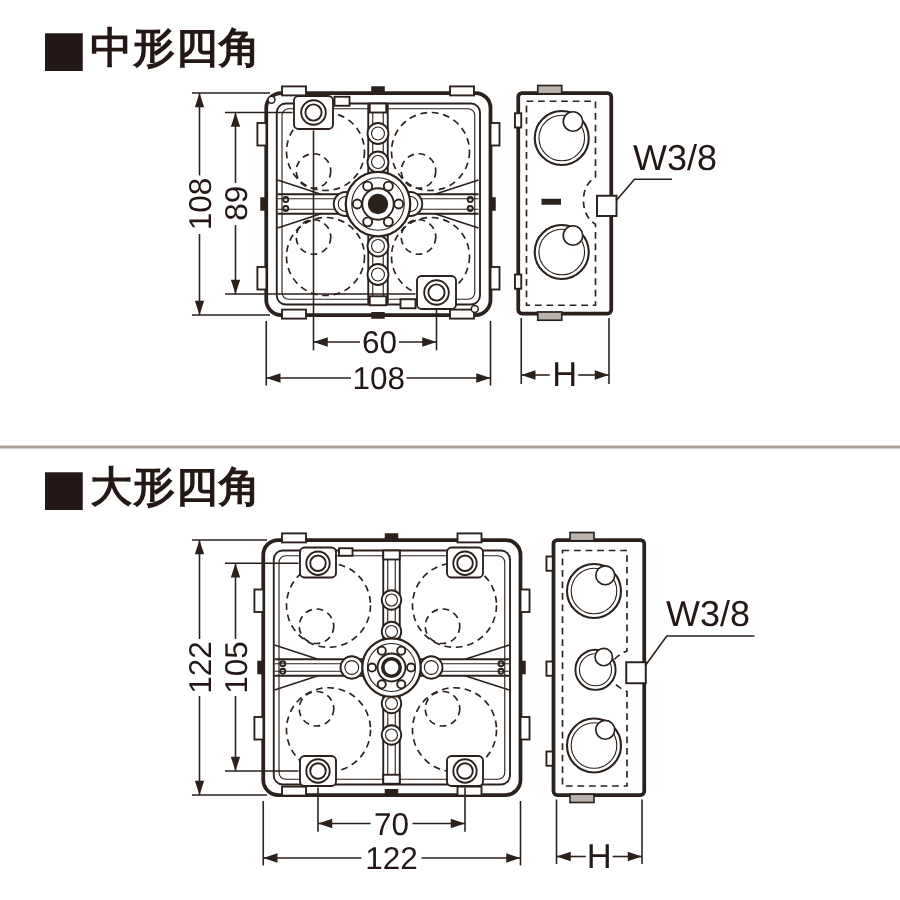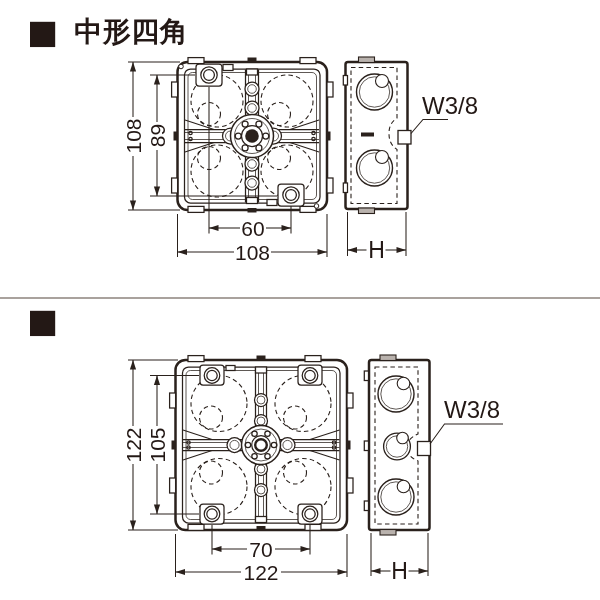--- a/index.html
+++ b/index.html
@@ -1,20 +1,20 @@
 <!DOCTYPE html>
 <html><head>
 <meta charset="utf-8">
 <style>
   html,body{margin:0;padding:0;background:#fff;}
   .page{position:relative;width:600px;height:600px;background:#ffffff;overflow:hidden;
         font-family:"Liberation Sans","DejaVu Sans",sans-serif;}
   .section-title{position:absolute;display:flex;align-items:center;color:#231815;font-weight:bold;}
   .bullet{font-size:33px;line-height:30px;margin-right:2px;font-family:"DejaVu Sans",sans-serif;}
-  .title-text{font-size:28px;letter-spacing:0.5px;margin-left:14px;}
+  .title-text{font-size:28px;letter-spacing:0.5px;}
   .divider{position:absolute;left:0;width:600px;height:2.2px;background:#a9a29d;}
   svg{position:absolute;top:0;left:0;}
   .o  {fill:none;stroke:#2a211c;stroke-width:2.5;stroke-linejoin:round;}
   .m  {fill:none;stroke:#2a211c;stroke-width:1.25;}
   .t  {fill:none;stroke:#2a211c;stroke-width:0.75;}
   .wf {fill:#ffffff;stroke:#2a211c;stroke-width:1.25;}
   .gf {fill:#b9b2ad;stroke:#2a211c;stroke-width:1.1;}
   .bk {fill:#2a211c;stroke:none;}
   .d  {fill:none;stroke:#2a211c;stroke-width:1.1;stroke-dasharray:4.5 3.2;}
   .dim{fill:none;stroke:#2a211c;stroke-width:1.05;}
@@ -30,20 +30,21 @@
 
   <div class="section-title" style="left:27px;top:13px;">
     <span class="bullet">■</span>
     <span class="title-text">中形四角</span>
   </div>
 
   <div class="divider" style="top:296.5px;"></div>
 
   <div class="section-title" style="left:27px;top:306px;">
     <span class="bullet">■</span>
+    <span class="title-text">大形四角</span>
   </div>
 
   <svg width="600" height="600" viewBox="0 0 600 600">
 
     <g>
       <rect class="o" x="177.5" y="62" width="149.5" height="148" rx="10"></rect>
 
       <rect class="wf" x="188" y="57.6" width="16" height="6"></rect>
       <rect class="wf" x="300" y="57.6" width="16" height="6"></rect>
       <rect class="wf" x="188" y="206.4" width="16" height="6"></rect>

